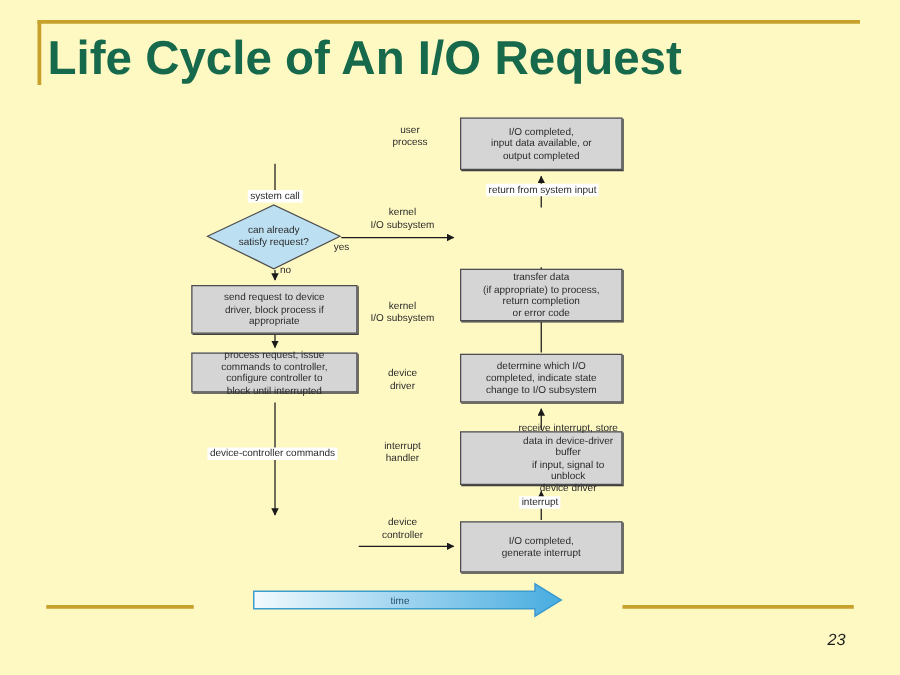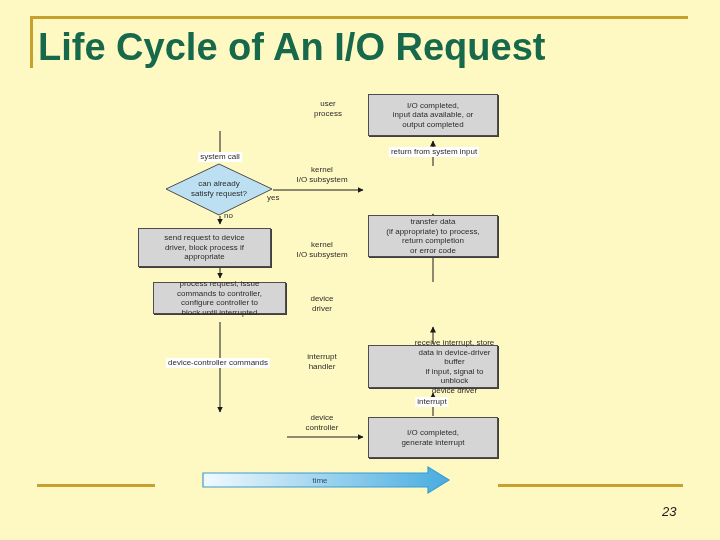--- a/index.html
+++ b/index.html
@@ -54,21 +54,21 @@
     text-align: center;
     font-size: 8px;
     line-height: 9.5px;
     color: #2b2b2b;
     white-space: pre-line;
     box-sizing: border-box;
   }
   .b-request-io        { left: 153px; top: 94px;  width: 133px; height: 36px; }
   .b-io-completed-top  { left: 368px; top: 94px;  width: 130px; height: 42px; }
   .b-transfer-data     { left: 368px; top: 167px; width: 130px; height: 42px; margin-top: 48px; }
-  .b-send-request      { left: 138px; top: 228px; width: 133px; height: 39px; }
+  .b-send-request      { left: 153px; top: 228px; width: 133px; height: 39px; }
   .b-process-request   { left: 153px; top: 282px; width: 133px; height: 32px; }
   .b-determine-io      { left: 368px; top: 283px; width: 130px; height: 39px; }
   .b-receive-interrupt { left: 368px; top: 345px; width: 130px; height: 43px; padding-left: 43px; }
   .b-monitor-device    { left: 153px; top: 417px; width: 133px; height: 41px; }
   .b-generate-interrupt{ left: 368px; top: 417px; width: 130px; height: 41px; }
 
   .lbl {
     position: absolute;
     font-size: 8px;
     line-height: 9.5px;
@@ -153,20 +153,23 @@
 (if appropriate) to process,
 return completion
 or error code</div>
     <div class="box b-send-request">send request to device
 driver, block process if
 appropriate</div>
     <div class="box b-process-request">process request, issue
 commands to controller,
 configure controller to
 block until interrupted</div>
+    <div class="box b-determine-io">determine which I/O
+completed, indicate state
+change to I/O subsystem</div>
     <div class="box b-receive-interrupt">receive interrupt, store
 data in device-driver buffer
 if input, signal to unblock
 device driver</div>
     <div class="box b-generate-interrupt">I/O completed,
 generate interrupt</div>
 
     <div class="lbl-decision">can already
 satisfy request?</div>
 

